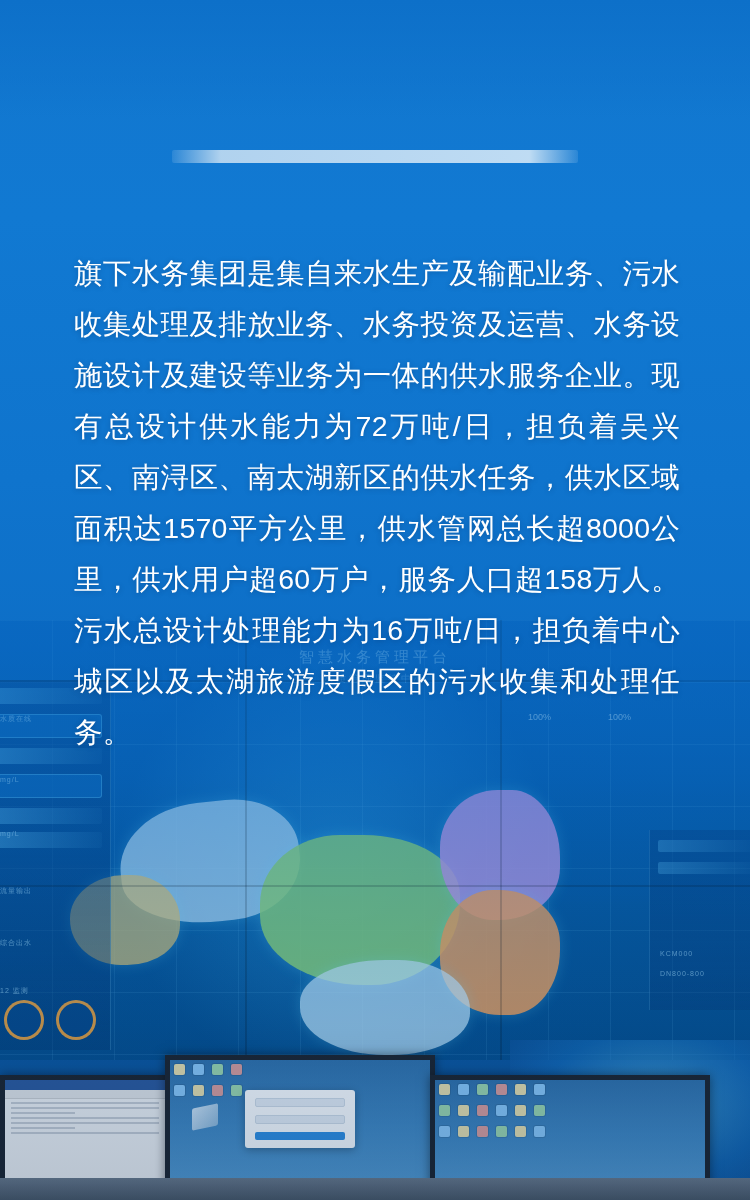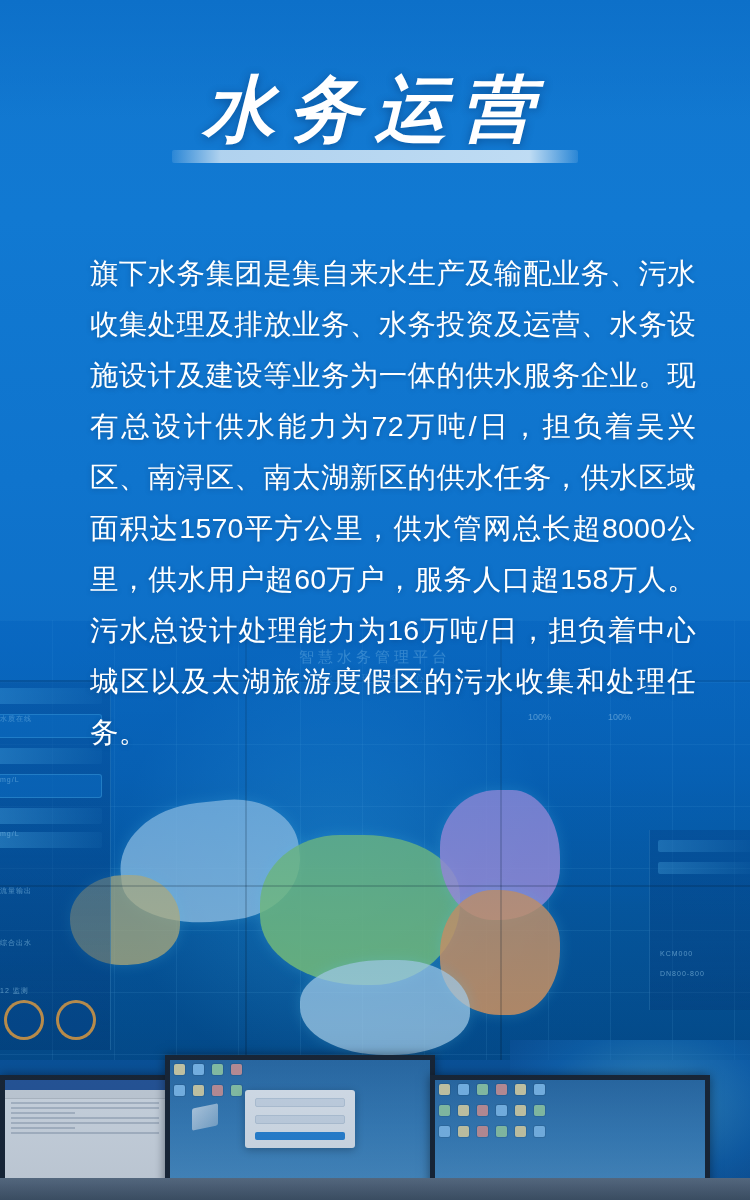--- a/index.html
+++ b/index.html
@@ -337,21 +337,21 @@
     transform: translateX(-50%);
     top: 150px;
     width: 406px;
     height: 13px;
     background: linear-gradient(90deg, rgba(185, 215, 240, 0.15) 0%, rgba(185, 215, 240, 0.95) 12%, rgba(200, 225, 245, 0.95) 88%, rgba(185, 215, 240, 0.15) 100%);
     border-radius: 2px;
   }
 
   .body-text {
     position: absolute;
-    left: 90px;
+    left: 74px;
     top: 248px;
     width: 606px;
     color: #ffffff;
     font-size: 28.5px;
     line-height: 51px;
     letter-spacing: 0.2px;
     text-shadow: 0 1px 5px rgba(0, 45, 95, 0.35);
     text-align: justify;
     text-justify: inter-ideograph;
   }
@@ -480,21 +480,18 @@
 
       <div class="desk-surface"></div>
     </div>
 
     <div class="photo-tint"></div>
   </div>
 
   <div class="top-fade"></div>
 
   <div class="content">
-    <div class="title-wrap">
-      <div class="title">水务运营</div>
-    </div>
     <div class="title-underline"></div>
 
     <div class="body-text">旗下水务集团是集自来水生产及输配业务、污水收集处理及排放业务、水务投资及运营、水务设施设计及建设等业务为一体的供水服务企业。现有总设计供水能力为72万吨/日，担负着吴兴区、南浔区、南太湖新区的供水任务，供水区域面积达1570平方公里，供水管网总长超8000公里，供水用户超60万户，服务人口超158万人。污水总设计处理能力为16万吨/日，担负着中心城区以及太湖旅游度假区的污水收集和处理任务。</div>
   </div>
 
 </div>
 
 </body></html>

